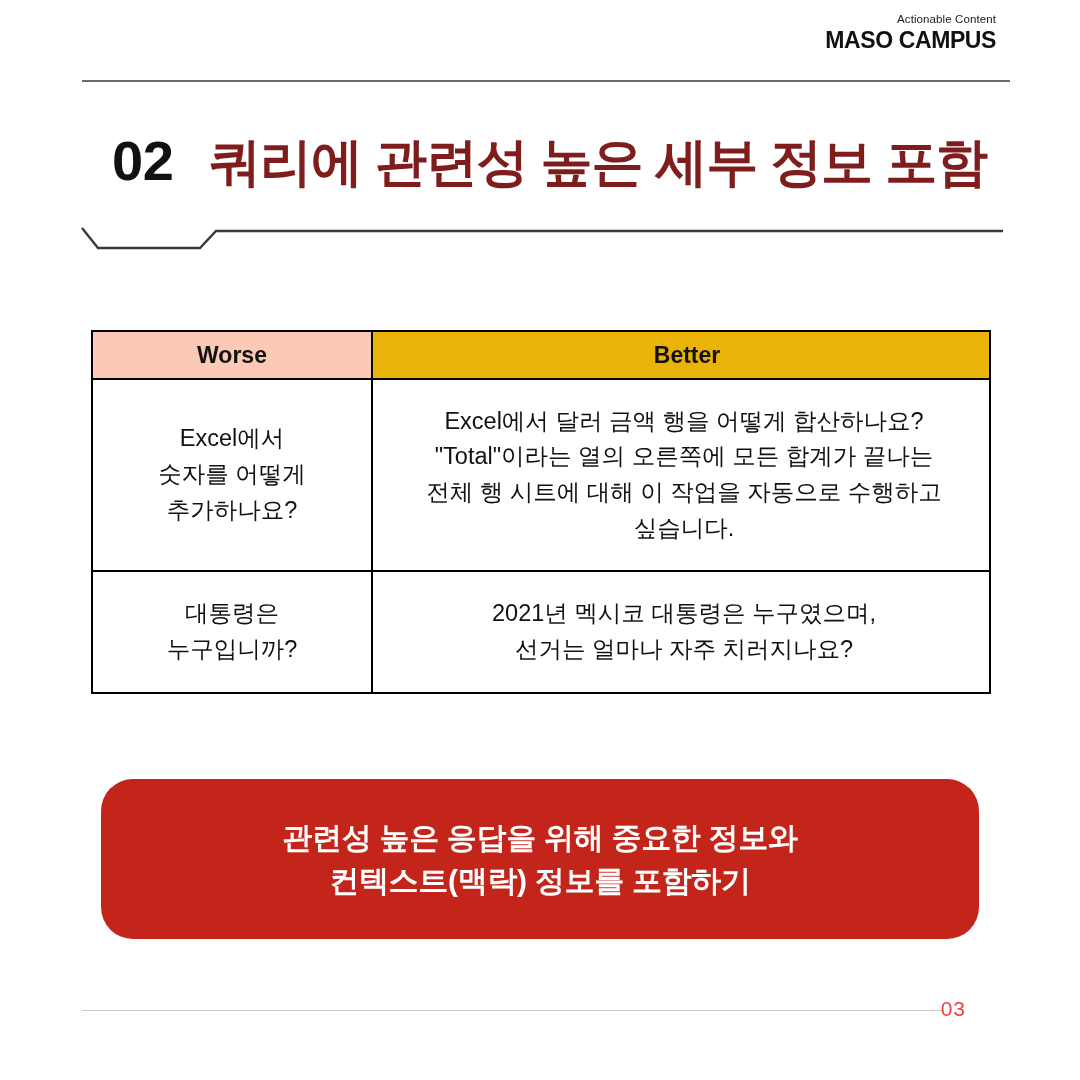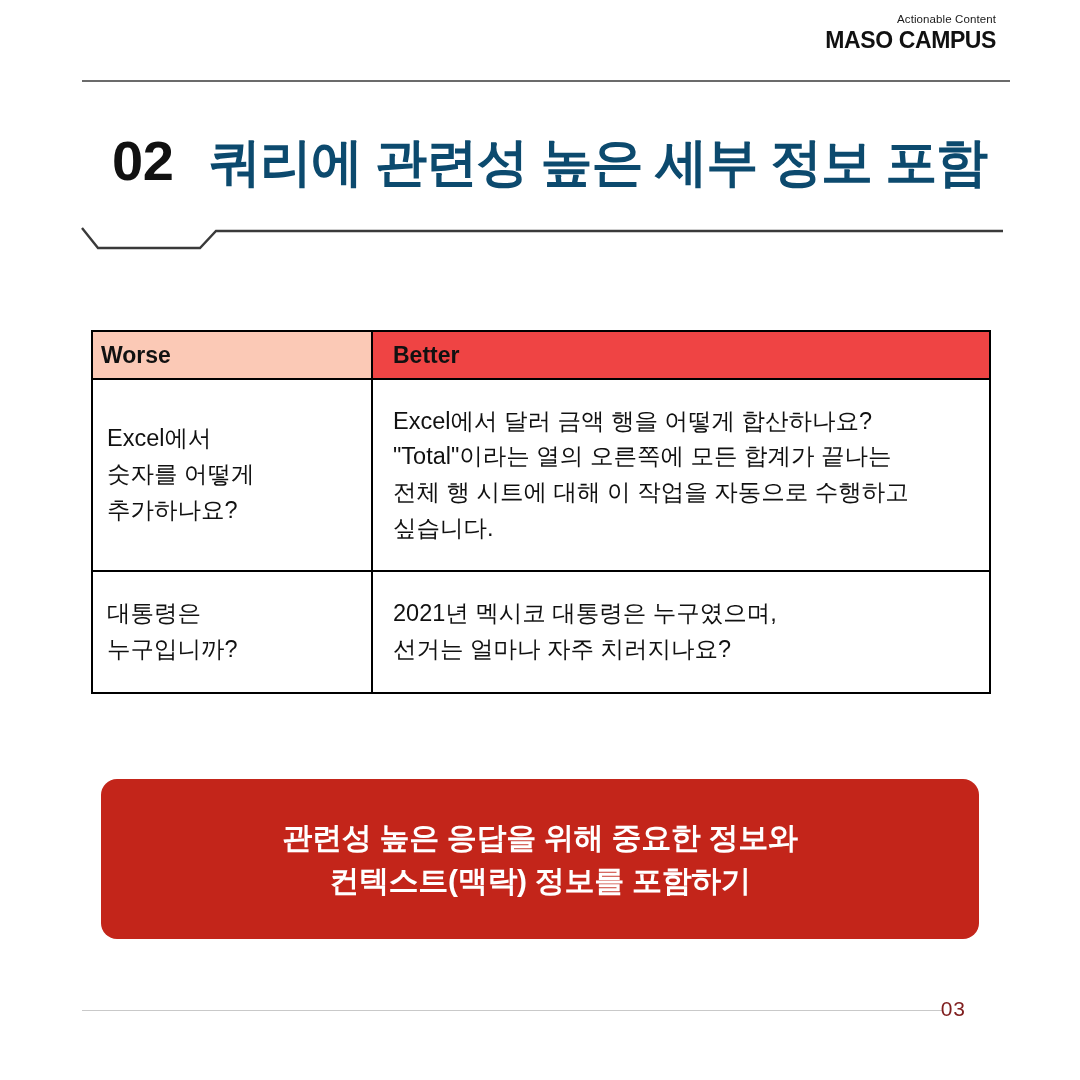--- a/index.html
+++ b/index.html
@@ -64,21 +64,21 @@
   }
   .title-num {
     font-size: 56px;
     font-weight: 700;
     color: #111111;
     letter-spacing: -0.5px;
   }
   .title-text {
     font-size: 52px;
     font-weight: 700;
-    color: #0c4a6e;
+    color: #7f1d1d;
     margin-left: 36px;
     letter-spacing: -1.2px;
   }
 
   
   .notch {
     position: absolute;
     left: 78px;
     top: 222px;
     width: 925px;
@@ -89,55 +89,55 @@
   .table {
     position: absolute;
     left: 91px;
     top: 330px;
     width: 898px;
     border-collapse: collapse;
     table-layout: fixed;
   }
   .table td, .table th {
     border: 2.2px solid #000000;
-    text-align: left;
+    text-align: center;
     vertical-align: middle;
     color: #111111;
   }
   .col-worse { width: 280px; }
   .col-better { width: 618px; }
 
   .th-worse, .th-better {
     height: 48px;
     font-size: 23px;
     font-weight: 700;
     padding: 0 8px;
   }
   .th-worse  { background: #FBC9B6; }
-  .th-better { background: #ef4444; padding-left: 20px; }
+  .th-better { background: #eab308; padding-left: 20px; }
 
   .cell {
     font-size: 23.5px;
     line-height: 1.52;
     padding: 16px 14px;
     font-weight: 400;
   }
   .row1-cell { height: 192px; }
   .row2-cell { height: 122px; }
   .cell-better { padding-left: 20px; }
 
   
   .callout {
     position: absolute;
     left: 101px;
     top: 779px;
     width: 878px;
     height: 160px;
     background: #C3251A;
-    border-radius: 16px;
+    border-radius: 32px;
     display: flex;
     align-items: center;
     justify-content: center;
   }
   .callout-text {
     color: #ffffff;
     font-size: 30px;
     font-weight: 700;
     line-height: 1.45;
     text-align: center;
@@ -151,21 +151,21 @@
     top: 1010px;
     width: 860px;
     height: 1.4px;
     background: #c9c9c9;
   }
   .page-num {
     position: absolute;
     right: 42px;
     top: 997px;
     font-size: 21px;
-    color: #7f1d1d;
+    color: #ef4444;
     letter-spacing: 1px;
     font-weight: 400;
   }
 </style>
 </head>
 <body>
 
 <div class="slide">
 
   <div class="brand">

